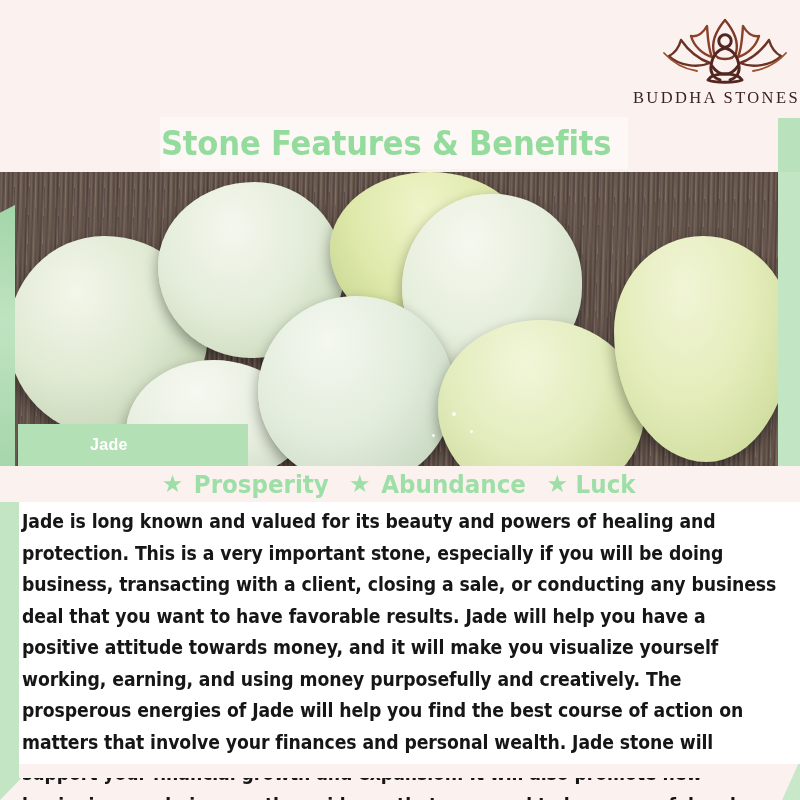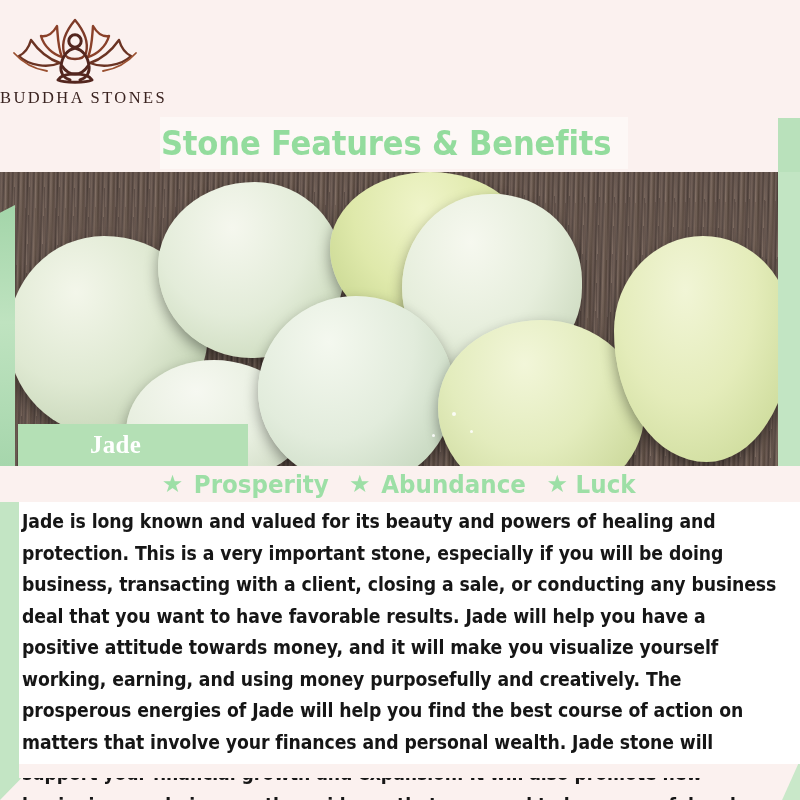--- a/index.html
+++ b/index.html
@@ -72,26 +72,26 @@
   .header {
     position: absolute;
     top: 0;
     left: 0;
     width: 800px;
     height: 118px;
     background: #fbf1ef;
   }
   .logo-wrap {
     position: absolute;
-    left: 0;
+    left: 8px;
     right: 0;
     top: 14px;
     display: flex;
     flex-direction: column;
-    align-items: flex-start;
+    align-items: flex-end;
   }
   .logo-mark {
     width: 150px;
     height: 72px;
     display: block;
   }
   .logo-text {
     margin-top: 2px;
     font-family: "Liberation Serif", serif;
     font-size: 16.5px;
@@ -216,22 +216,22 @@
     left: 18px;
     top: 424px;
     width: 230px;
     height: 42px;
     background: #b4e0b5;
     display: flex;
     align-items: center;
   }
   .name-text {
     margin-left: 72px;
-    font-family: Liberation Serif, serif;
-    font-size: 25px;
+    font-family: Liberation Sans, sans-serif;
+    font-size: 16px;
     font-weight: bold;
     color: #ffffff;
     letter-spacing: 0.3px;
   }
 
   
   .benefits {
     position: absolute;
     left: 0;
     top: 466px;

